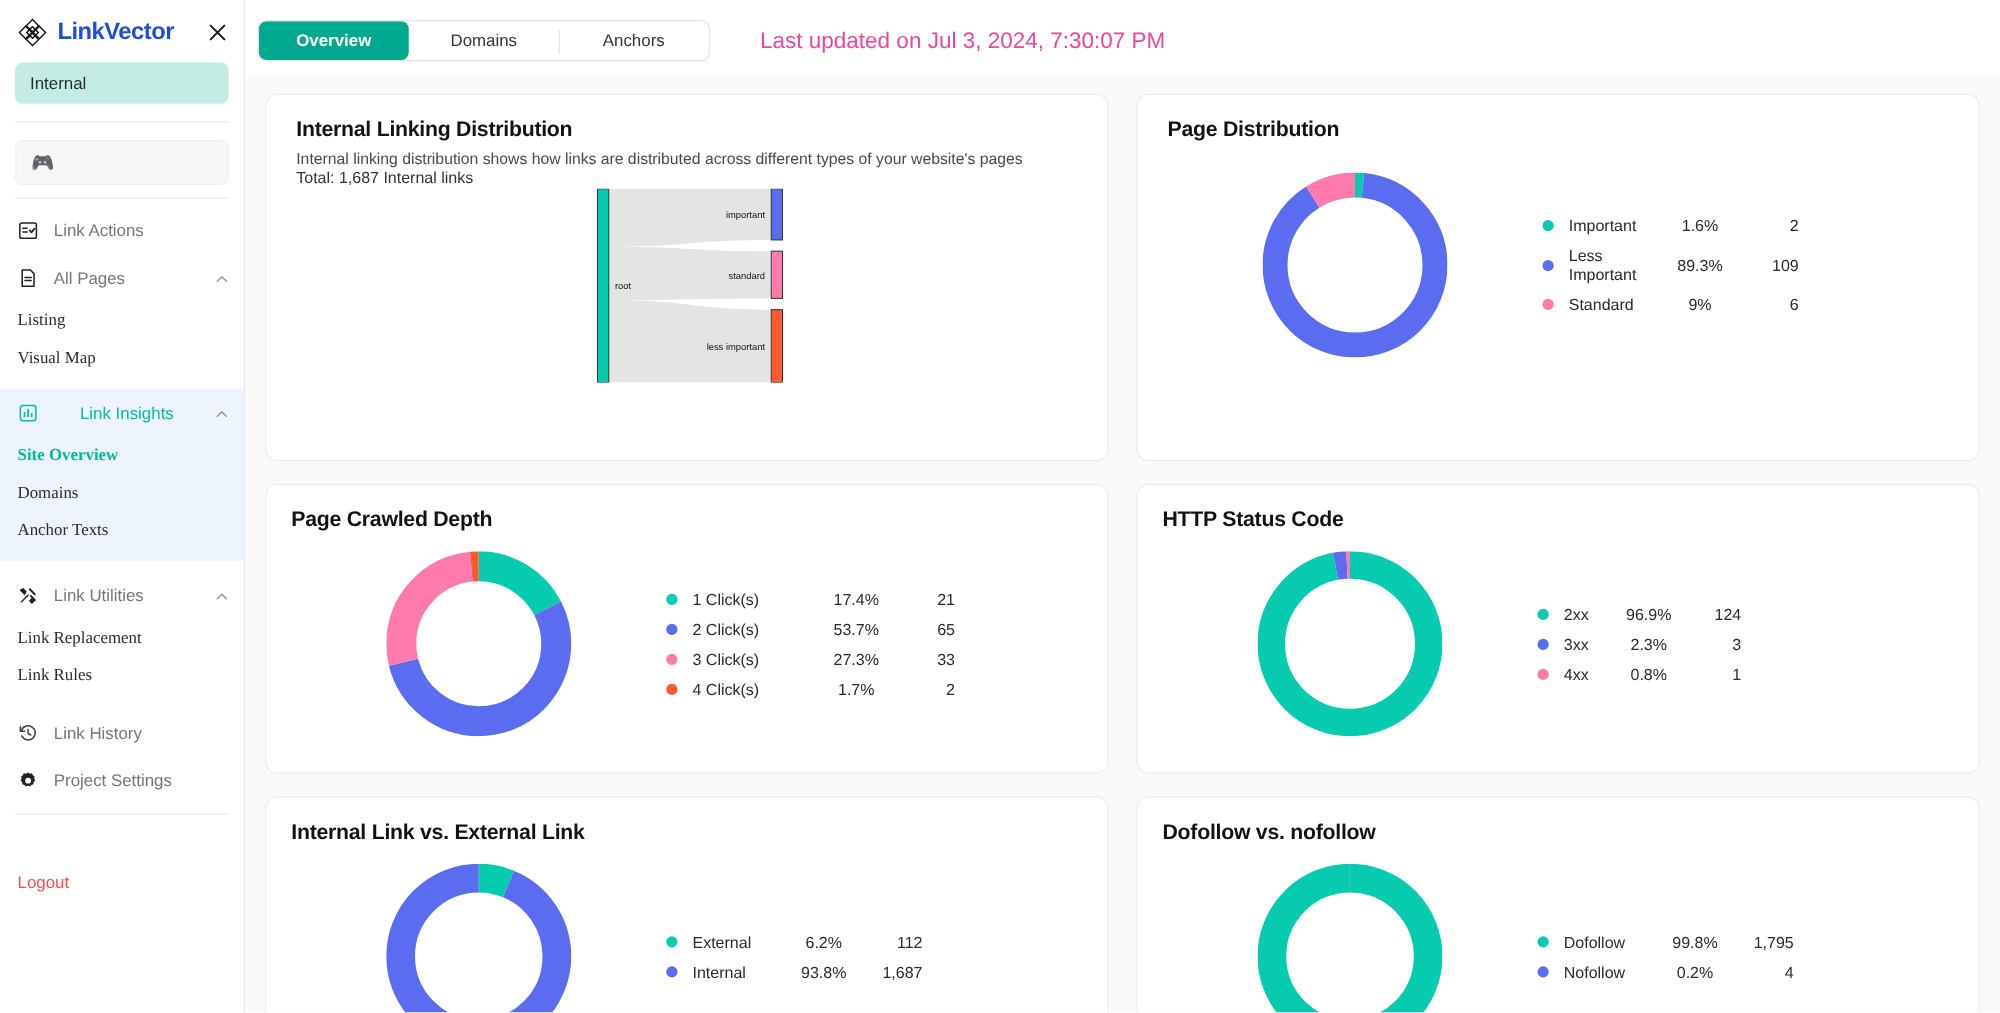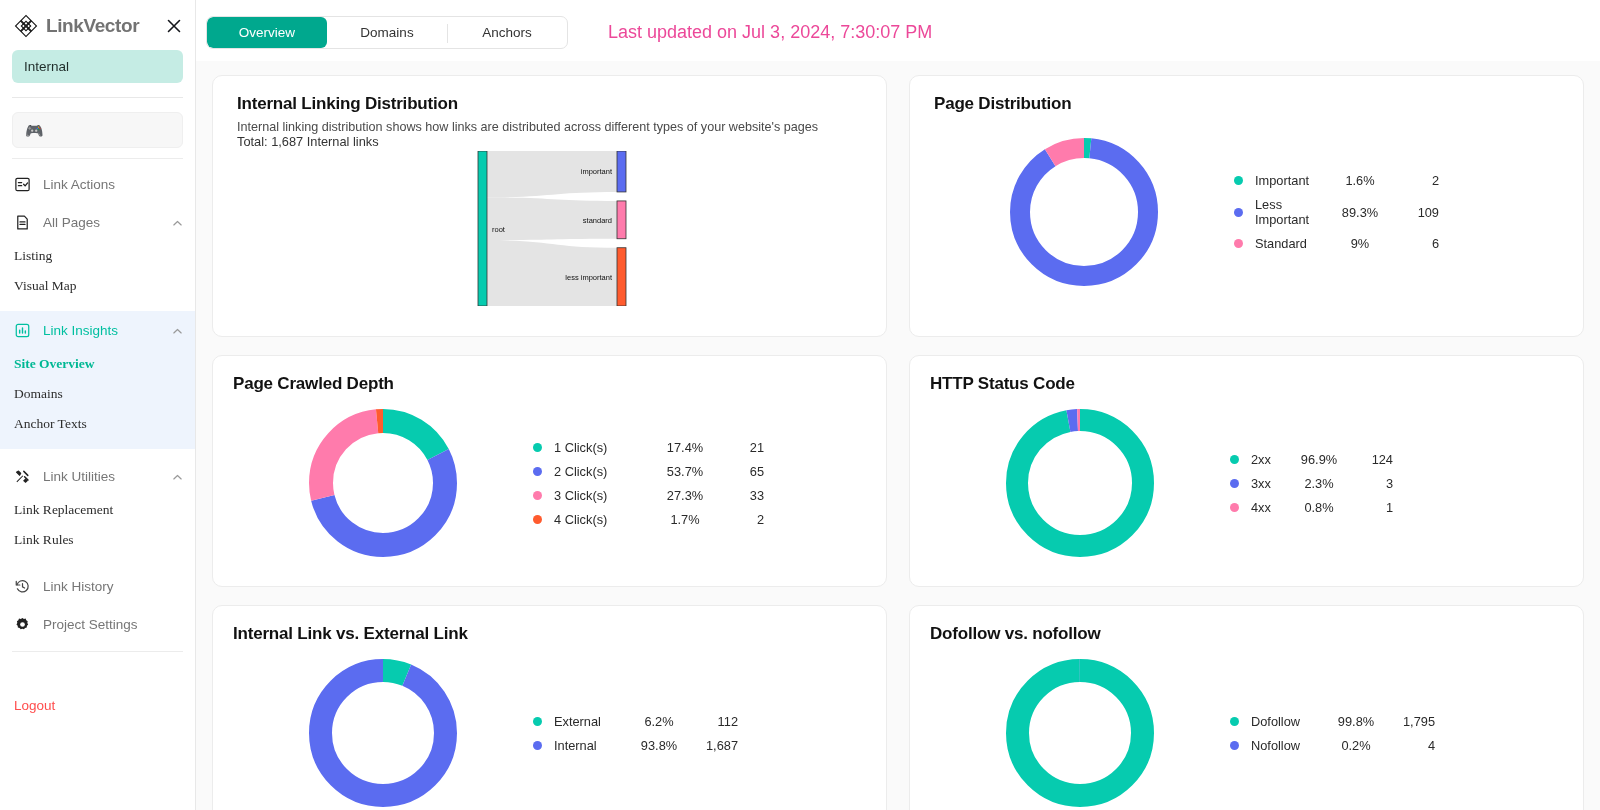--- a/index.html
+++ b/index.html
@@ -21,21 +21,21 @@
     overflow: hidden;
   }
   .sb-head {
     display: flex; align-items: center;
     padding: 14px 12px 10px 14px;
     gap: 8px;
   }
   .logo-mark { width: 24px; height: 24px; flex: 0 0 24px; }
   .logo-text {
     font-size: 19px; font-weight: bold; letter-spacing: -0.4px;
-    color: #737373; flex: 1;
+    color: #1d4ed8; flex: 1;
   }
   .close-x {
     width: 18px; height: 18px; cursor: pointer;
     color: #15171c; flex: 0 0 18px;
   }
   .dash-pill {
     margin: 2px 12px 0 12px;
     background: #c5ece4;
     border-radius: 6px;
     padding: 9px 12px;
@@ -51,21 +51,21 @@
     border: 1px solid #efefef;
     height: 36px;
     display: flex; align-items: center;
     padding: 0 12px;
     cursor: pointer;
   }
   .proj-emoji { font-size: 15px; line-height: 1; }
   .sb-div2 { height: 1px; background: #ececec; margin: 10px 12px 6px 12px; }
 
   .nav-group { padding: 0; }
-  .nav-group.active-group { background: #eef4fd; }
+  .nav-group.active-group { background: #eef4fd; text-align: center; }
   .nav-row {
     display: flex; align-items: center;
     height: 38px; padding: 0 12px 0 14px;
     gap: 12px; cursor: pointer;
     font-size: 13.5px; color: #767676;
   }
   .nav-row .ico { width: 17px; height: 17px; flex: 0 0 17px; display: flex; align-items: center; justify-content: center; }
   .nav-row .lbl { flex: 1; }
   .nav-row.teal .lbl { color: #00bfa0; font-weight: normal; }
   .caret { width: 11px; height: 11px; flex: 0 0 11px; color: #9a9a9a; }
@@ -108,41 +108,42 @@
     font-size: 13.5px; color: #333;
     cursor: pointer; position: relative;
   }
   .tab + .tab::before {
     content: ""; position: absolute; left: 0; top: 7px;
     height: 19px; width: 1px; background: #e4e4e4;
   }
   .tab.active {
     background: #00a88e; color: #ffffff;
     border-radius: 6px;
+    font-weight: bold;
   }
   .tab.active + .tab::before { background: transparent; }
   .updated { font-size: 18px; color: #ec4899; margin-left: 22px; }
 
   .grid {
     display: grid;
     grid-template-columns: 1fr 1fr;
     gap: 18px 22px;
     padding: 14px 16px 0 16px;
   }
   .card {
     background: #ffffff;
     border: 1px solid #ececec;
     border-radius: 10px;
     padding: 18px 20px 16px 20px;
   }
   .card-title { font-size: 17px; font-weight: bold; color: #121212; letter-spacing: -0.2px; }
   .card-desc { font-size: 12.6px; color: #4a4a4a; margin-top: 6px; }
   .card-total { font-size: 12.8px; color: #333; }
 
-  .card-h1 { height: 262px; padding-left: 24px; }
+  .card-h1 { height: 294px; padding-left: 24px; }
   .card-h2 { height: 232px; }
   .card-h3 { height: 232px; }
 
   
   .sankey-wrap { display: flex; justify-content: center; margin-top: 2px; }
 
   
   .donut-row { display: flex; align-items: center; height: 178px; }
   .donut-box { width: 300px; display: flex; justify-content: center; align-items: center; }
   .donut { position: relative; }

